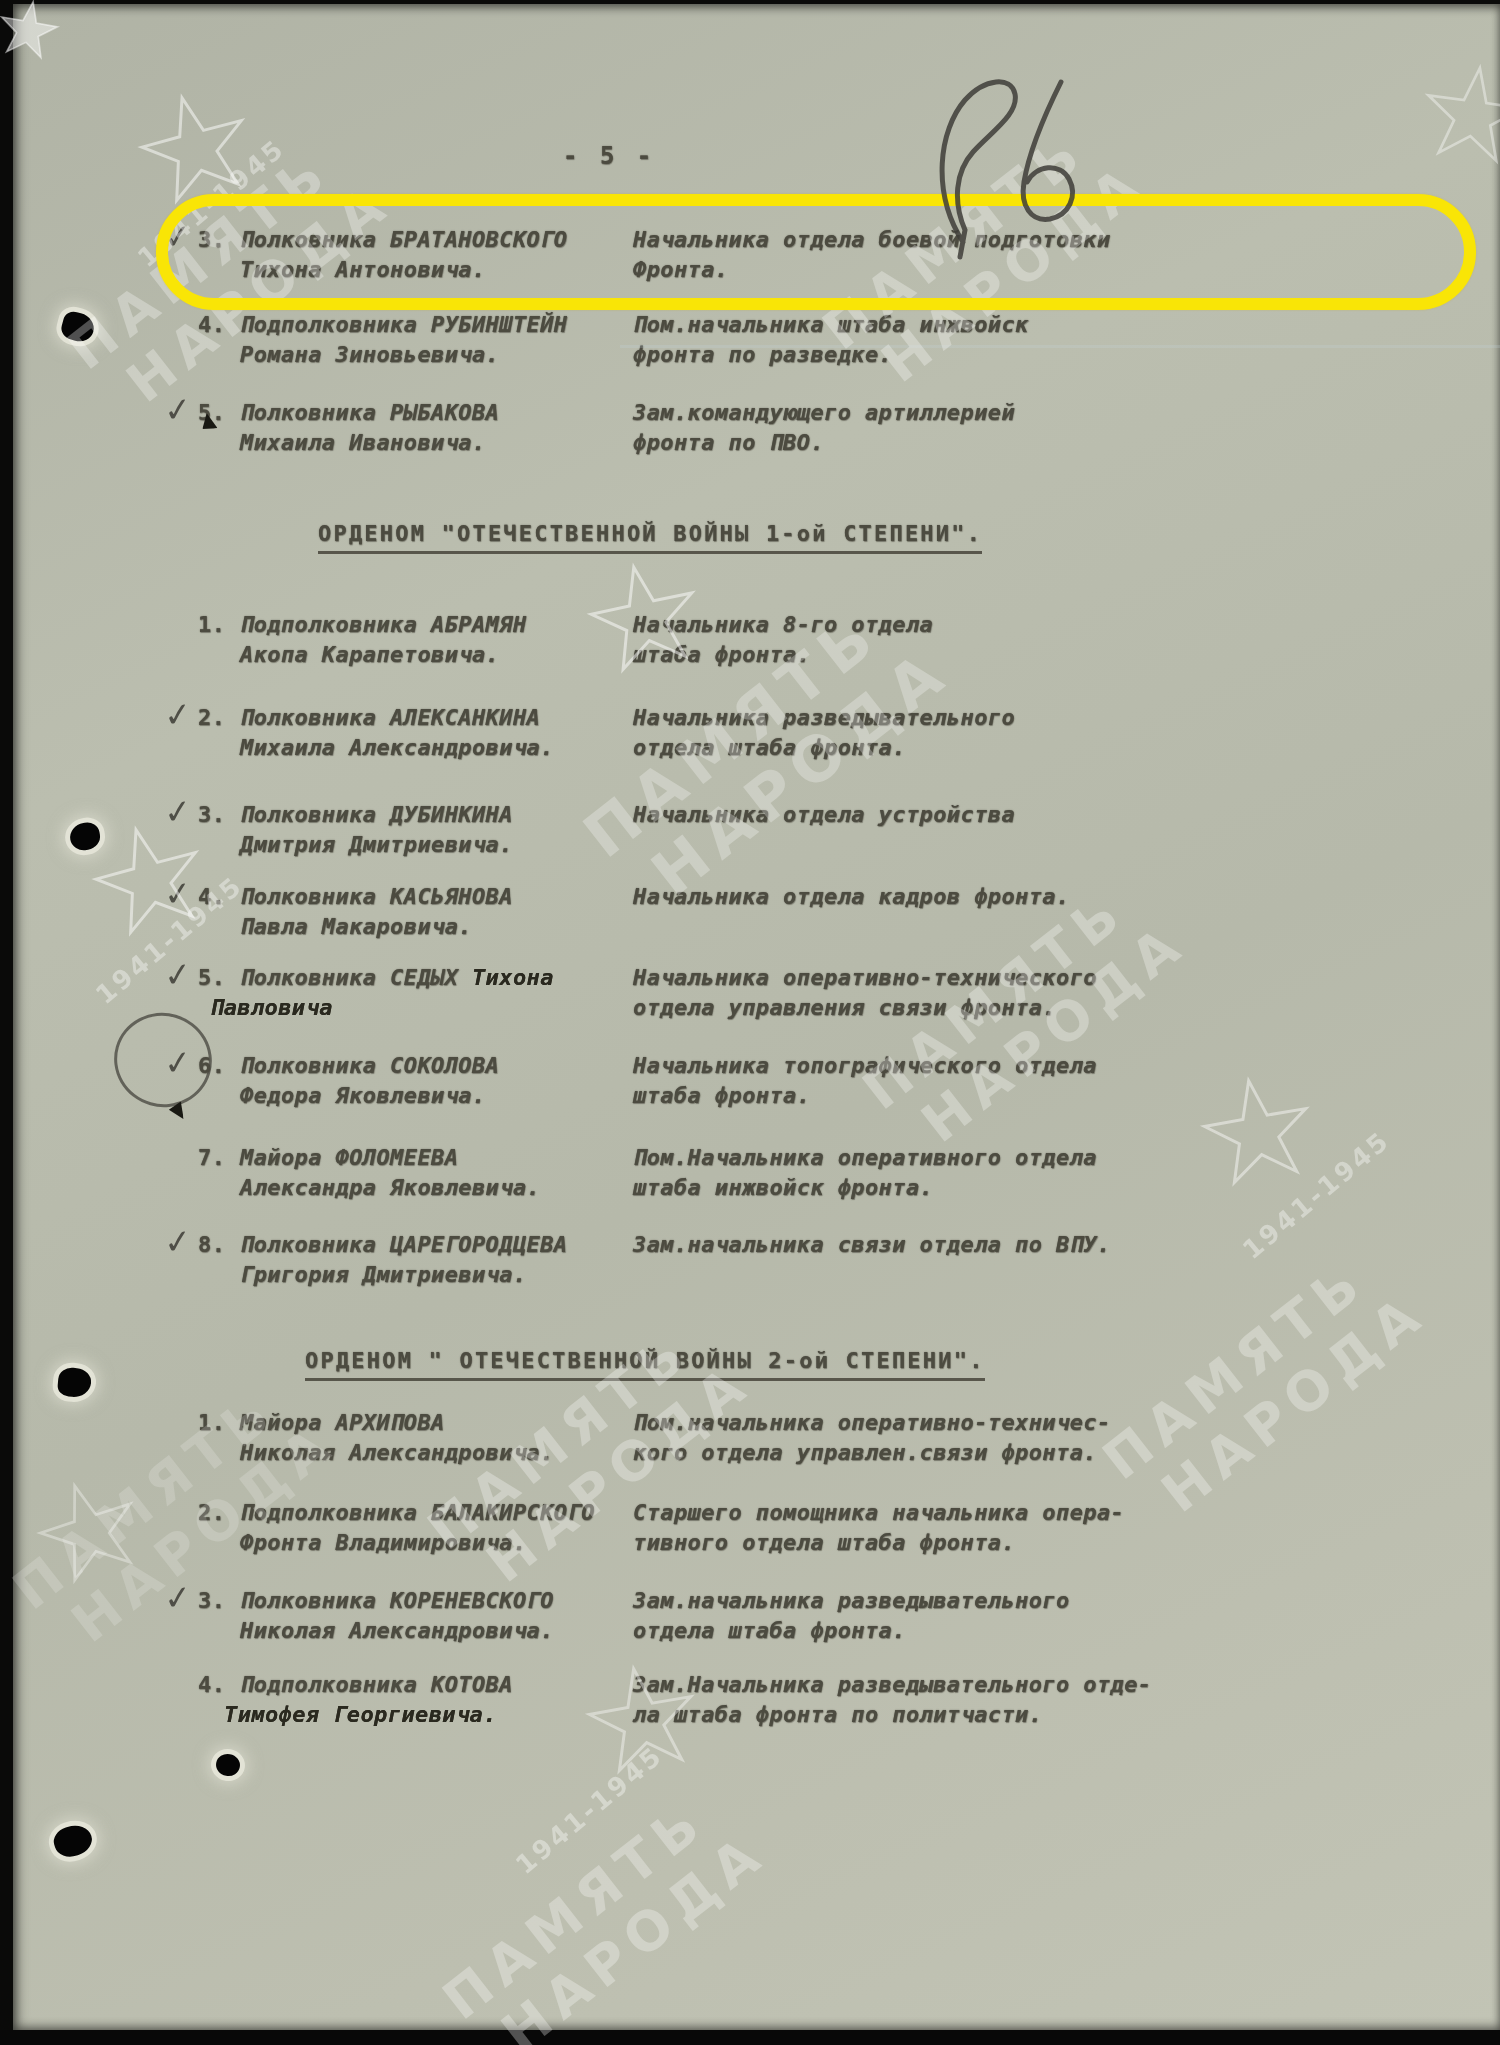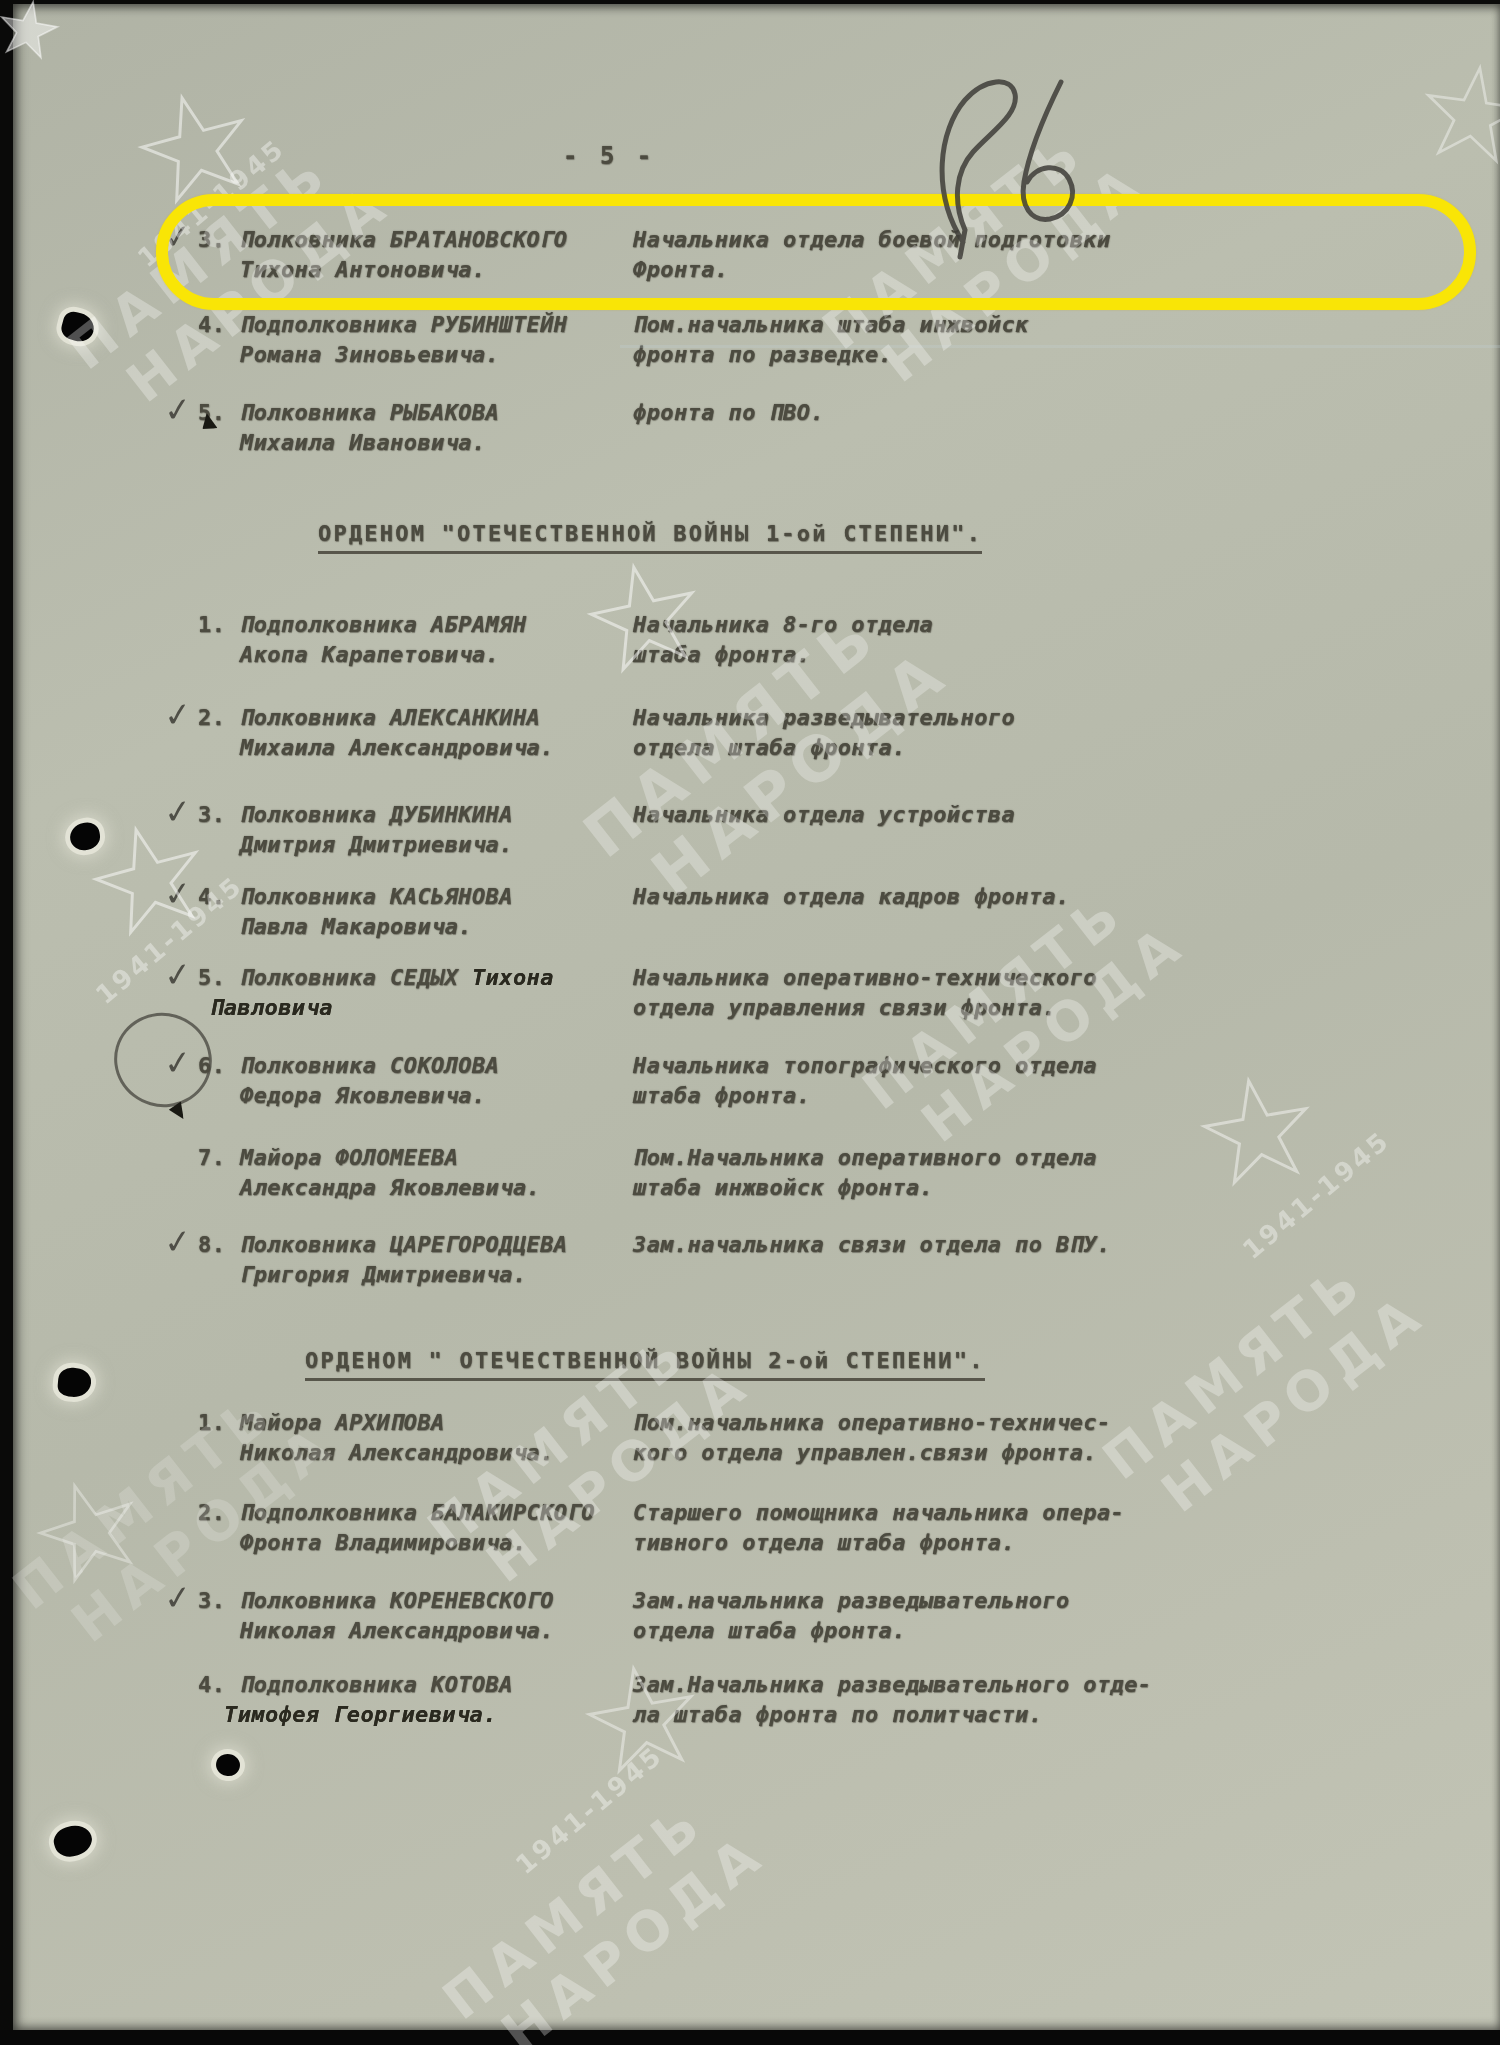--- a/index.html
+++ b/index.html
@@ -129,20 +129,21 @@
       </div>
     </div>
     <div class="entry typed" style="top: 398px;">
       <span class="check">✓</span>
       <span class="num">5.</span>
       <div class="col left">
         <div class="line"><span>Полковника РЫБАКОВА</span></div>
         <div class="line"><span>Михаила Ивановича.</span></div>
       </div>
       <div class="col right">
+        <div class="line"><span>Зам.командующего артиллерией</span></div>
         <div class="line"><span>фронта по ПВО.</span></div>
       </div>
     </div>
   </div>
 
 <div class="header h1 typed">ОРДЕНОМ "ОТЕЧЕСТВЕННОЙ ВОЙНЫ 1-ой СТЕПЕНИ".</div>
 <div id="s1-list" class="list">
     <div class="entry typed" style="top: 610px;">
       <span class="num">1.</span>
       <div class="col left">

